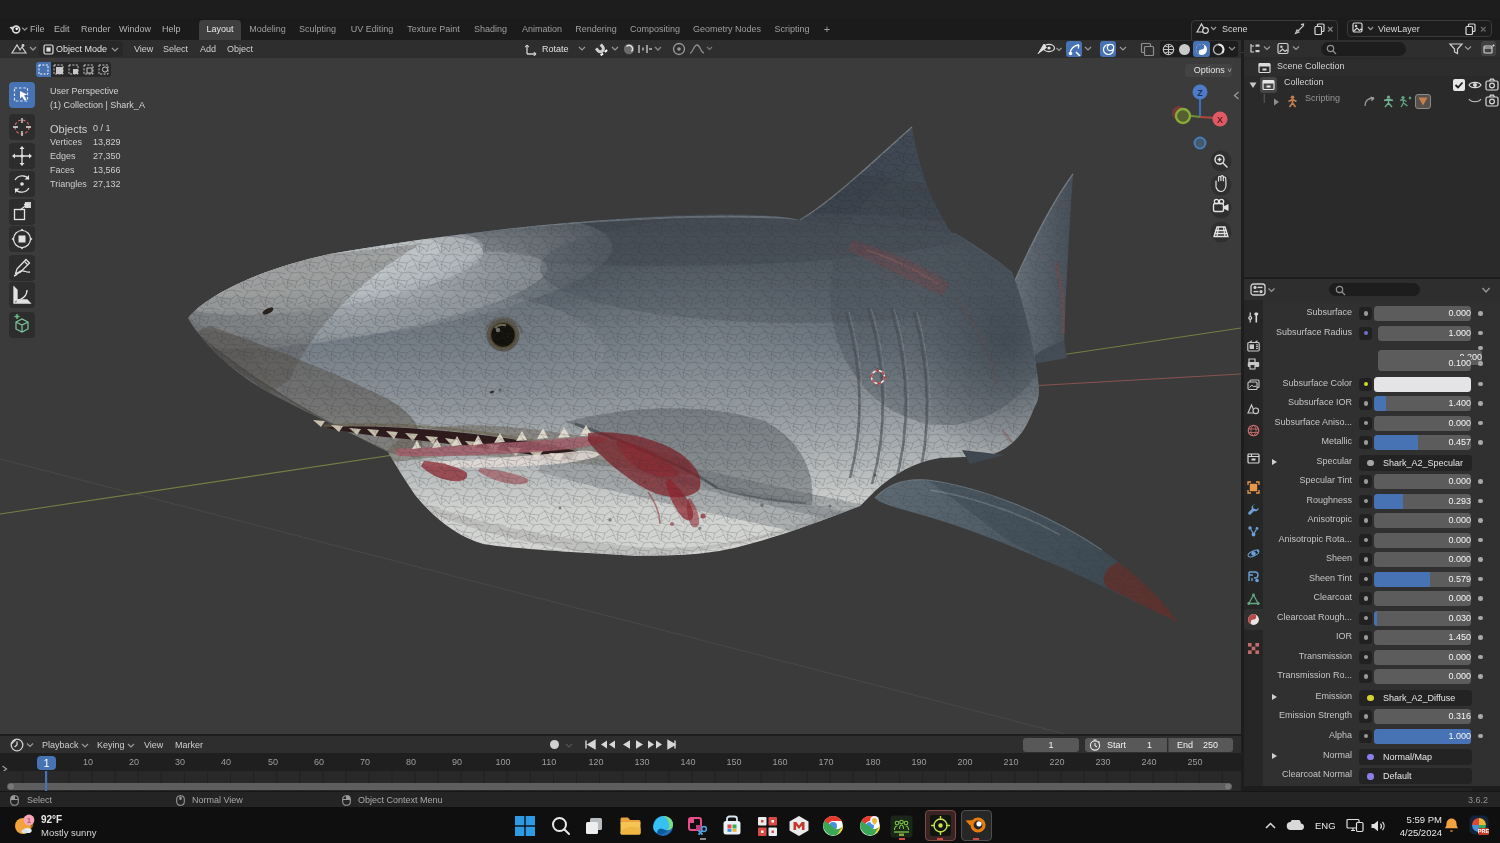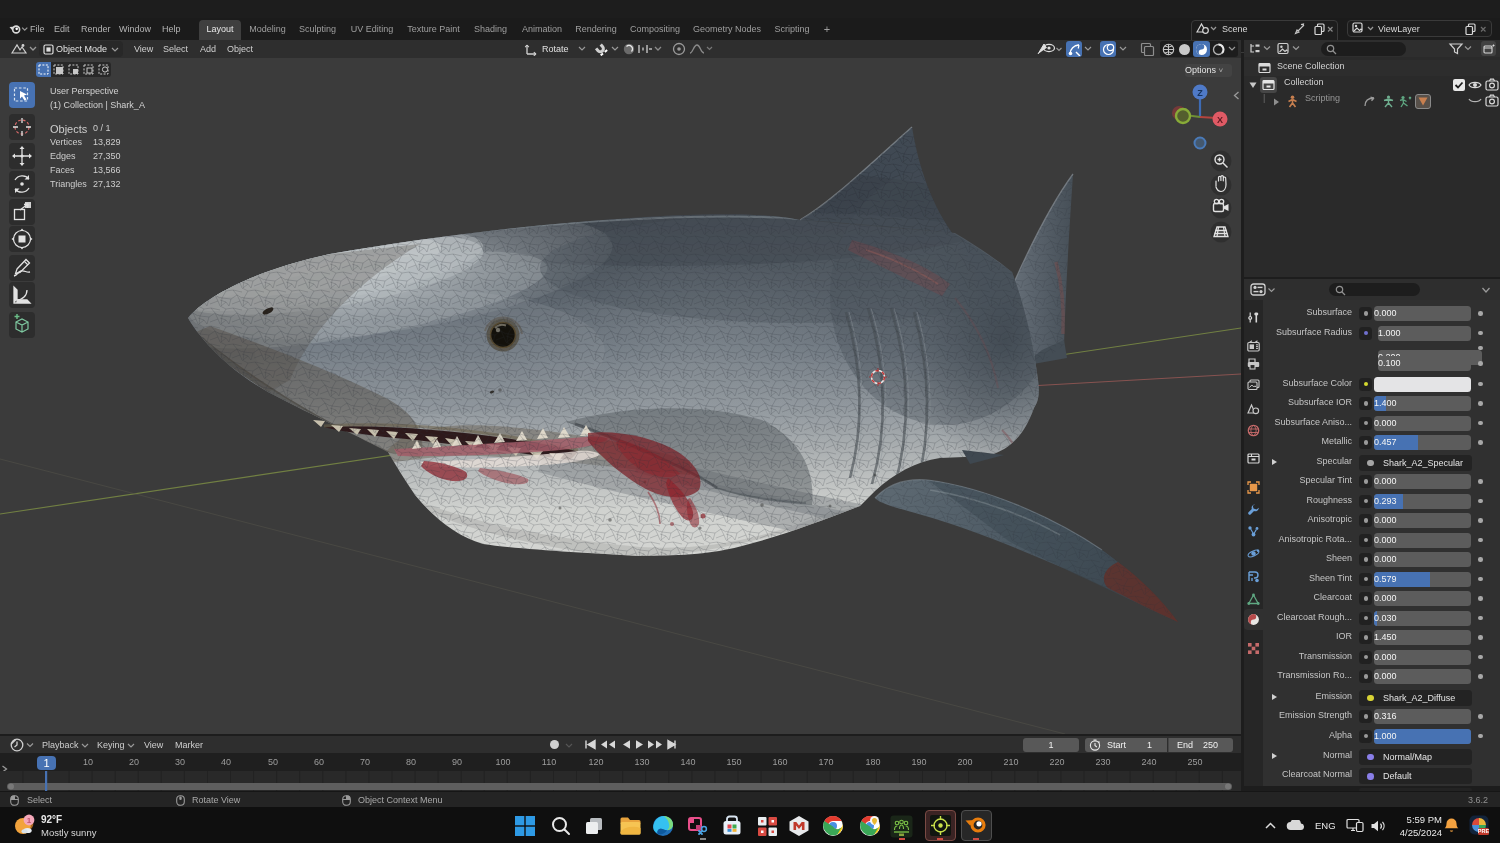--- a/index.html
+++ b/index.html
@@ -30,21 +30,21 @@
 #tlbody{left:0;top:771px;width:1241px;height:20px;background:#292929;}
 
 #statusbar{left:0;top:791px;width:1500px;height:16px;background:#242424;color:#a8a8a8;font-size:9px;border-top:1px solid #161616;}
 
 #taskbar{left:0;top:807px;width:1500px;height:36px;background:#0f0f0f;color:#e8e8e8;}
 .tnum{position:absolute;top:4px;width:40px;text-align:center;}
 .field{position:absolute;background:#585858;border-radius:3px;color:#f2f2f2;font-size:9px;text-align:center;}
 .plabel{position:absolute;left:0;width:108px;text-align:right;color:#c5c5c5;font-size:9px;white-space:nowrap;}
 .pdec{position:absolute;left:115px;width:13px;height:13px;background:#212121;border-radius:3.5px;}
 .pdot{position:absolute;left:119.5px;width:4.5px;height:4.5px;border-radius:50%;background:#9a9a9a;}
-.pfield{position:absolute;left:130px;width:97px;height:15px;background:#5c5c5c;border-radius:3.5px;color:#f5f5f5;font-size:9px;text-align:left;line-height:15.5px;overflow:hidden;}
+.pfield{position:absolute;left:130px;width:97px;height:15px;background:#5c5c5c;border-radius:3.5px;color:#f5f5f5;font-size:9px;text-align:right;line-height:15.5px;overflow:hidden;}
 .pblue{position:absolute;left:0;top:0;height:15px;background:#4772b3;}
 .ptex{position:absolute;left:115px;width:113px;height:16px;background:#232323;border-radius:3.5px;color:#e4e4e4;font-size:9px;line-height:16px;padding-left:24px;overflow:hidden;}
 .texdot{position:absolute;left:8px;top:5px;width:6.5px;height:6.5px;border-radius:50%;}
 .rdot{position:absolute;left:234px;width:4.5px;height:4.5px;border-radius:50%;background:#a8a8a8;}
 .parr{position:absolute;left:28px;width:0;height:0;border-left:5px solid #d0d0d0;border-top:3.5px solid transparent;border-bottom:3.5px solid transparent;}
 </style>
 </head>
 <body>
 <div id="page">
   <div id="menubar" class="abs">
@@ -500,21 +500,21 @@
       <div class="abs" style="left:93px;top:65px;color:#cdcdcd;font-size:9px;">0 / 1</div>
     <div class="abs" style="left:50px;top:79px;color:#cdcdcd;font-size:9px;">Vertices</div>
       <div class="abs" style="left:93px;top:79px;color:#cdcdcd;font-size:9px;">13,829</div>
     <div class="abs" style="left:50px;top:93px;color:#cdcdcd;font-size:9px;">Edges</div>
       <div class="abs" style="left:93px;top:93px;color:#cdcdcd;font-size:9px;">27,350</div>
     <div class="abs" style="left:50px;top:107px;color:#cdcdcd;font-size:9px;">Faces</div>
       <div class="abs" style="left:93px;top:107px;color:#cdcdcd;font-size:9px;">13,566</div>
     <div class="abs" style="left:50px;top:121px;color:#cdcdcd;font-size:9px;">Triangles</div>
       <div class="abs" style="left:93px;top:121px;color:#cdcdcd;font-size:9px;">27,132</div>
 
-    <div class="abs" style="left:1185px;top:6px;width:47px;height:13px;background:#434343;border-radius:3px;color:#e4e4e4;font-size:9px;text-align:left;line-height:13px;">Options <span style="font-size:8px;color:#b0b0b0;">˅</span></div>
+    <div class="abs" style="left:1185px;top:6px;width:47px;height:13px;background:#434343;border-radius:3px;color:#e4e4e4;font-size:9px;text-align:right;line-height:13px;">Options <span style="font-size:8px;color:#b0b0b0;">˅</span></div>
 
     <svg class="abs" style="left:1160px;top:0px" width="81" height="140" viewBox="0 0 81 140">
       <line x1="40" y1="40" x2="40" y2="59" stroke="#3d6bb4" stroke-width="2.2"></line>
       <line x1="40" y1="59" x2="57" y2="60" stroke="#b4443e" stroke-width="2.2"></line>
       <line x1="40" y1="59" x2="25" y2="57" stroke="#6e8f35" stroke-width="2.2"></line>
       <circle cx="40" cy="34" r="7.5" fill="#4f7ac8"></circle>
       <text x="40" y="37.5" font-size="9" fill="#16335e" text-anchor="middle" font-family="Liberation Sans" font-weight="bold">Z</text>
       <circle cx="19" cy="55" r="7" fill="#8b3a3a" opacity="0.75"></circle>
       <circle cx="23" cy="58" r="7" fill="#545e2e" stroke="#88ab38" stroke-width="2.4"></circle>
       <circle cx="60" cy="61" r="7.5" fill="#e05a65"></circle>
@@ -951,21 +951,21 @@
     <svg class="abs" style="left:10px;top:2.5px" width="9" height="11" viewBox="0 0 9 11">
       <rect x="0.7" y="0.7" width="7.6" height="9.6" rx="3.5" fill="none" stroke="#9a9a9a" stroke-width="1.1"></rect>
       <path d="M0.7 4.5 h7.6 M4.5 0.7 v3.8" stroke="#9a9a9a" stroke-width="1"></path>
       <path d="M1 1.5 a3.4 3.4 0 0 1 3.5 -0.8 v3.8 h-3.7 Z" fill="#9a9a9a"></path>
     </svg>
     <span class="abs" style="left:27px;top:3px">Select</span>
     <svg class="abs" style="left:176px;top:2.5px" width="9" height="11" viewBox="0 0 9 11">
       <rect x="0.7" y="0.7" width="7.6" height="9.6" rx="3.5" fill="none" stroke="#9a9a9a" stroke-width="1.1"></rect>
       <rect x="3.3" y="1.5" width="2.4" height="3.4" rx="1.2" fill="#9a9a9a"></rect>
     </svg>
-    <span class="abs" style="left:192px;top:3px">Rotate View</span>
+    <span class="abs" style="left:192px;top:3px">Normal View</span>
     <svg class="abs" style="left:342px;top:2.5px" width="9" height="11" viewBox="0 0 9 11">
       <rect x="0.7" y="0.7" width="7.6" height="9.6" rx="3.5" fill="none" stroke="#9a9a9a" stroke-width="1.1"></rect>
       <path d="M0.7 4.5 h7.6 M4.5 0.7 v3.8" stroke="#9a9a9a" stroke-width="1"></path>
       <path d="M8 1.5 a3.4 3.4 0 0 0 -3.5 -0.8 v3.8 h3.7 Z" fill="#9a9a9a"></path>
     </svg>
     <span class="abs" style="left:358px;top:3px">Object Context Menu</span>
     <span class="abs" style="left:1468px;top:3px;color:#909090;">3.6.2</span>
   </div>
   <div id="taskbar" class="abs">
 

